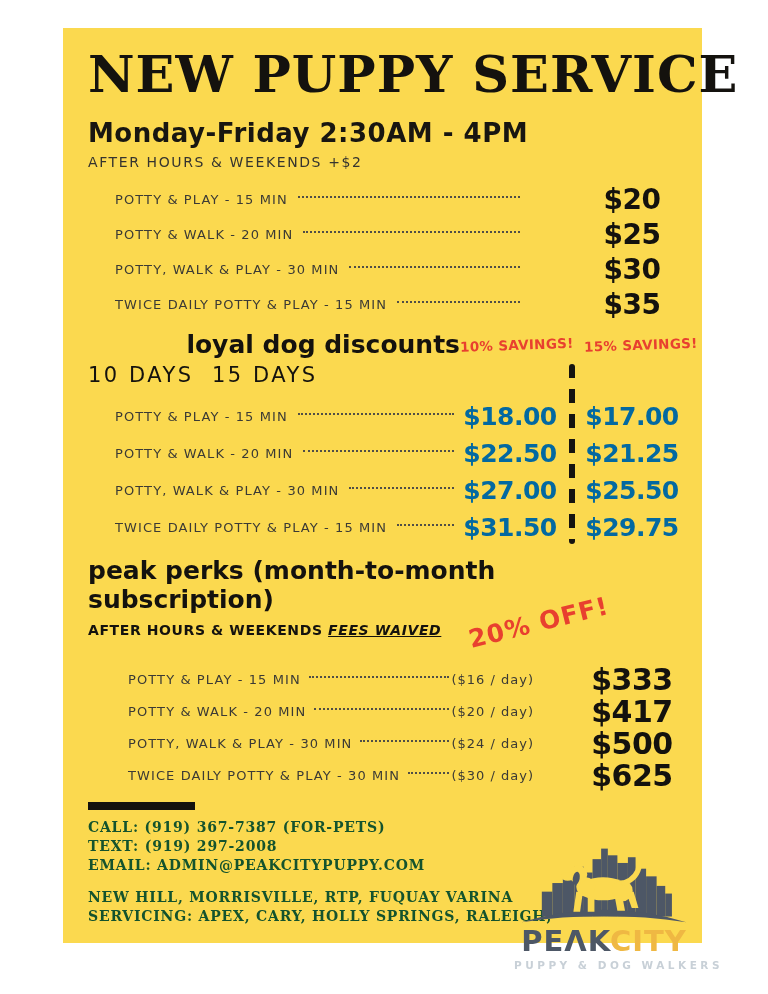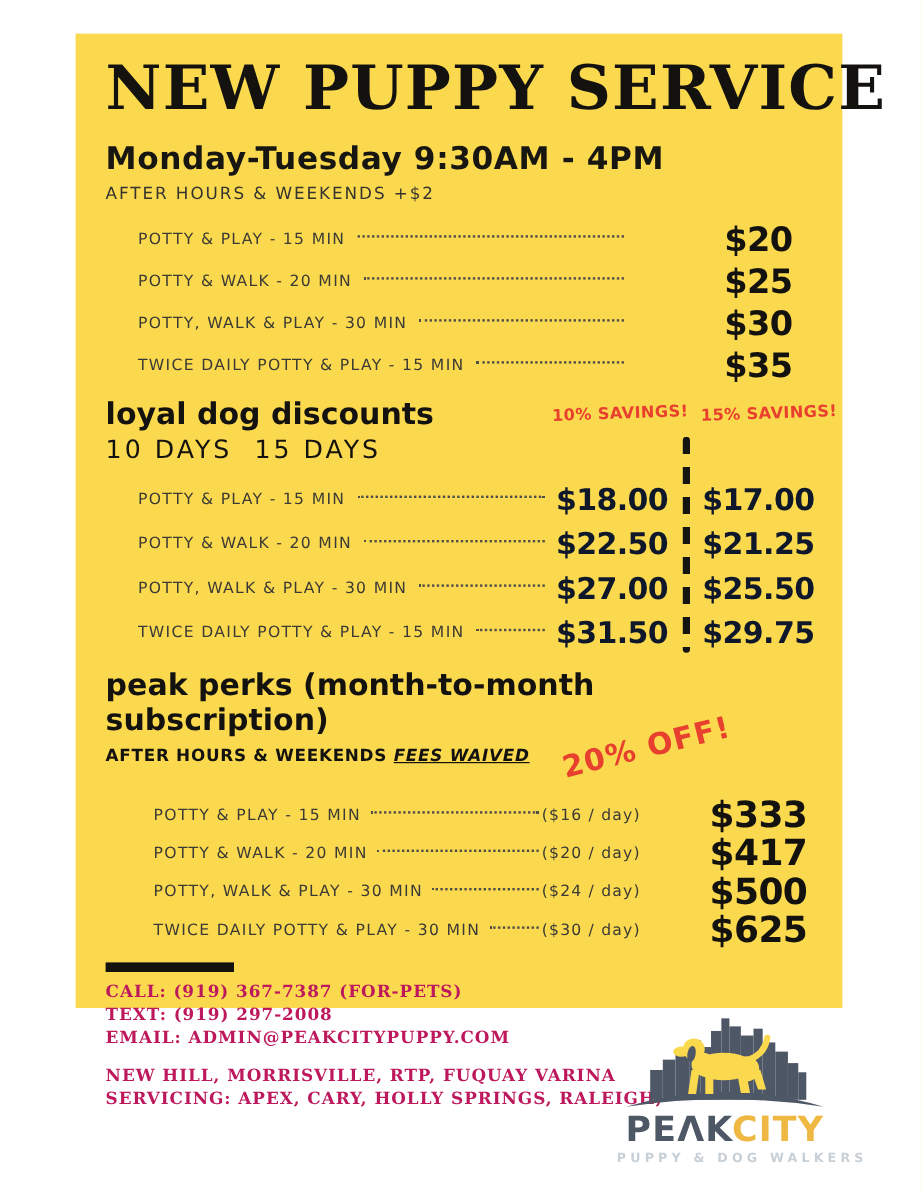--- a/index.html
+++ b/index.html
@@ -1,19 +1,19 @@
 <!DOCTYPE html>
 <html><head>
 <meta charset="utf-8">
 <style>
   * { margin: 0; padding: 0; box-sizing: border-box; }
   body { background: #ffffff; font-family: "DejaVu Sans", sans-serif; }
   .canvas { position: relative; width: 768px; height: 994px; background: #ffffff; overflow: hidden; }
   .page {
-    position: absolute; left: 63px; top: 28px; width: 639px; height: 812px;
+    position: absolute; left: 63px; top: 28px; width: 639px; height: 915px;
     background: #FBD94F; color: #1d1c18;
     padding: 20px 22px 0 25px;
   }
 
   
   .title {
     font-family: "DejaVu Serif", serif; font-weight: 700;
     font-size: 51px; line-height: 1.05; letter-spacing: 1px; white-space: nowrap;
     color: #14120e;
   }
@@ -32,28 +32,28 @@
   .sv-heading, .loyal-heading, .perks-heading { font-weight: 700; font-size: 25px; color: #14120e; }
   .sv-heading { margin-top: 16px; }
   .sv-rows { margin-top: 12px; }
   .sv-rows .row { height: 35px; }
   .sv-rows .leader { margin-right: 64px; }
   .price { width: 96px; text-align: center; font-size: 28px; font-weight: 600; letter-spacing: -0.5px; color: #14120e; }
 
   
   .loyal { position: relative; margin-top: 8px; }
   .loyal-head-row { display: flex; align-items: center; height: 30px; }
-  .loyal-heading { flex: 1; }
+  .loyal-heading { flex: 1; text-align: right; }
   .savings { color: #E8402F; font-weight: 700; font-size: 13.5px; letter-spacing: .3px; white-space: nowrap; transform: rotate(-2deg); }
   .loyal-sub-row { display: flex; align-items: center; margin-top: 2px; height: 26px; }
   .loyal-subheading { flex: 1; font-weight: 700; font-size: 15px; letter-spacing: .6px; color: #14120e; }
   .days { font-size: 21px; letter-spacing: 2.5px; font-weight: 500; white-space: nowrap; color: #14120e; }
   .loyal-rows { margin-top: 10px; }
   .loyal-rows .row { height: 37px; }
-  .lprice { font-size: 25px; font-weight: 600; letter-spacing: -0.5px; color: #0f172a; }
+  .lprice { font-size: 25px; font-weight: 600; letter-spacing: -0.5px; color: #0369a1; }
   .loyal-divider {
     position: absolute; right: 105px; top: 34px; bottom: 2px; width: 6px; border-radius: 3px;
     background: repeating-linear-gradient(to bottom, #161410 0 14px, transparent 14px 25px);
   }
 
   
   .perks { position: relative; margin-top: 10px; }
   .perks-sub { margin-top: 8px; font-weight: 700; font-size: 14px; letter-spacing: .6px; color: #14120e; }
   .waived { font-style: italic; text-decoration: underline; }
   .badge {
@@ -65,40 +65,40 @@
   .perk-rows .lbl { margin-left: 40px; }
   .perk-rows .leader { margin: 0 2px 5px 8px; }
   .perday { font-size: 13px; letter-spacing: 1px; color: #3b3a35; margin-right: 50px; white-space: nowrap; }
   .perk-rows .price { font-size: 30px; }
   .indent { margin-left: 27px; }
 
   
   .footer-bar { margin-top: 10px; width: 107px; height: 8px; background: #14120e; }
   .contact, .servicing {
     font-family: "DejaVu Serif", serif; font-weight: 700;
-    font-size: 14px; line-height: 19px; letter-spacing: .8px; color: #be185d;
+    font-size: 14px; line-height: 19px; letter-spacing: .8px; color: #14532d;
   }
   .contact { margin-top: 8px; }
   .servicing { margin-top: 13px; }
 
   
   .logo { position: absolute; right: 8px; top: 812px; width: 180px; text-align: center; }
   .wordmark { margin-top: -8px; font-size: 29px; font-weight: 700; letter-spacing: 1px; white-space: nowrap; }
   .wm-peak { color: #4D5766; }
   .wm-city { color: #EFB843; text-align: center; }
   .tagline { margin-top: 1px; font-size: 10.5px; font-weight: 600; letter-spacing: 3.5px; color: #C8D0D7; white-space: nowrap; }
 </style>
 </head>
 <body>
 
 <div class="canvas">
   <div class="page">
 
     <div class="title">NEW PUPPY SERVICE</div>
-    <div class="schedule">Monday-Tuesday 9:30AM - 4PM</div>
+    <div class="schedule">Monday-Friday 2:30AM - 4PM</div>
     <div class="afterhours">AFTER HOURS &amp; WEEKENDS +$2</div>
 
     <div>
       <div class="sv-rows">
         <div class="row">
           <span class="lbl indent">POTTY &amp; PLAY - 15 MIN</span>
           <span class="leader"></span>
           <span class="price">$20</span>
         </div>
         <div class="row">

